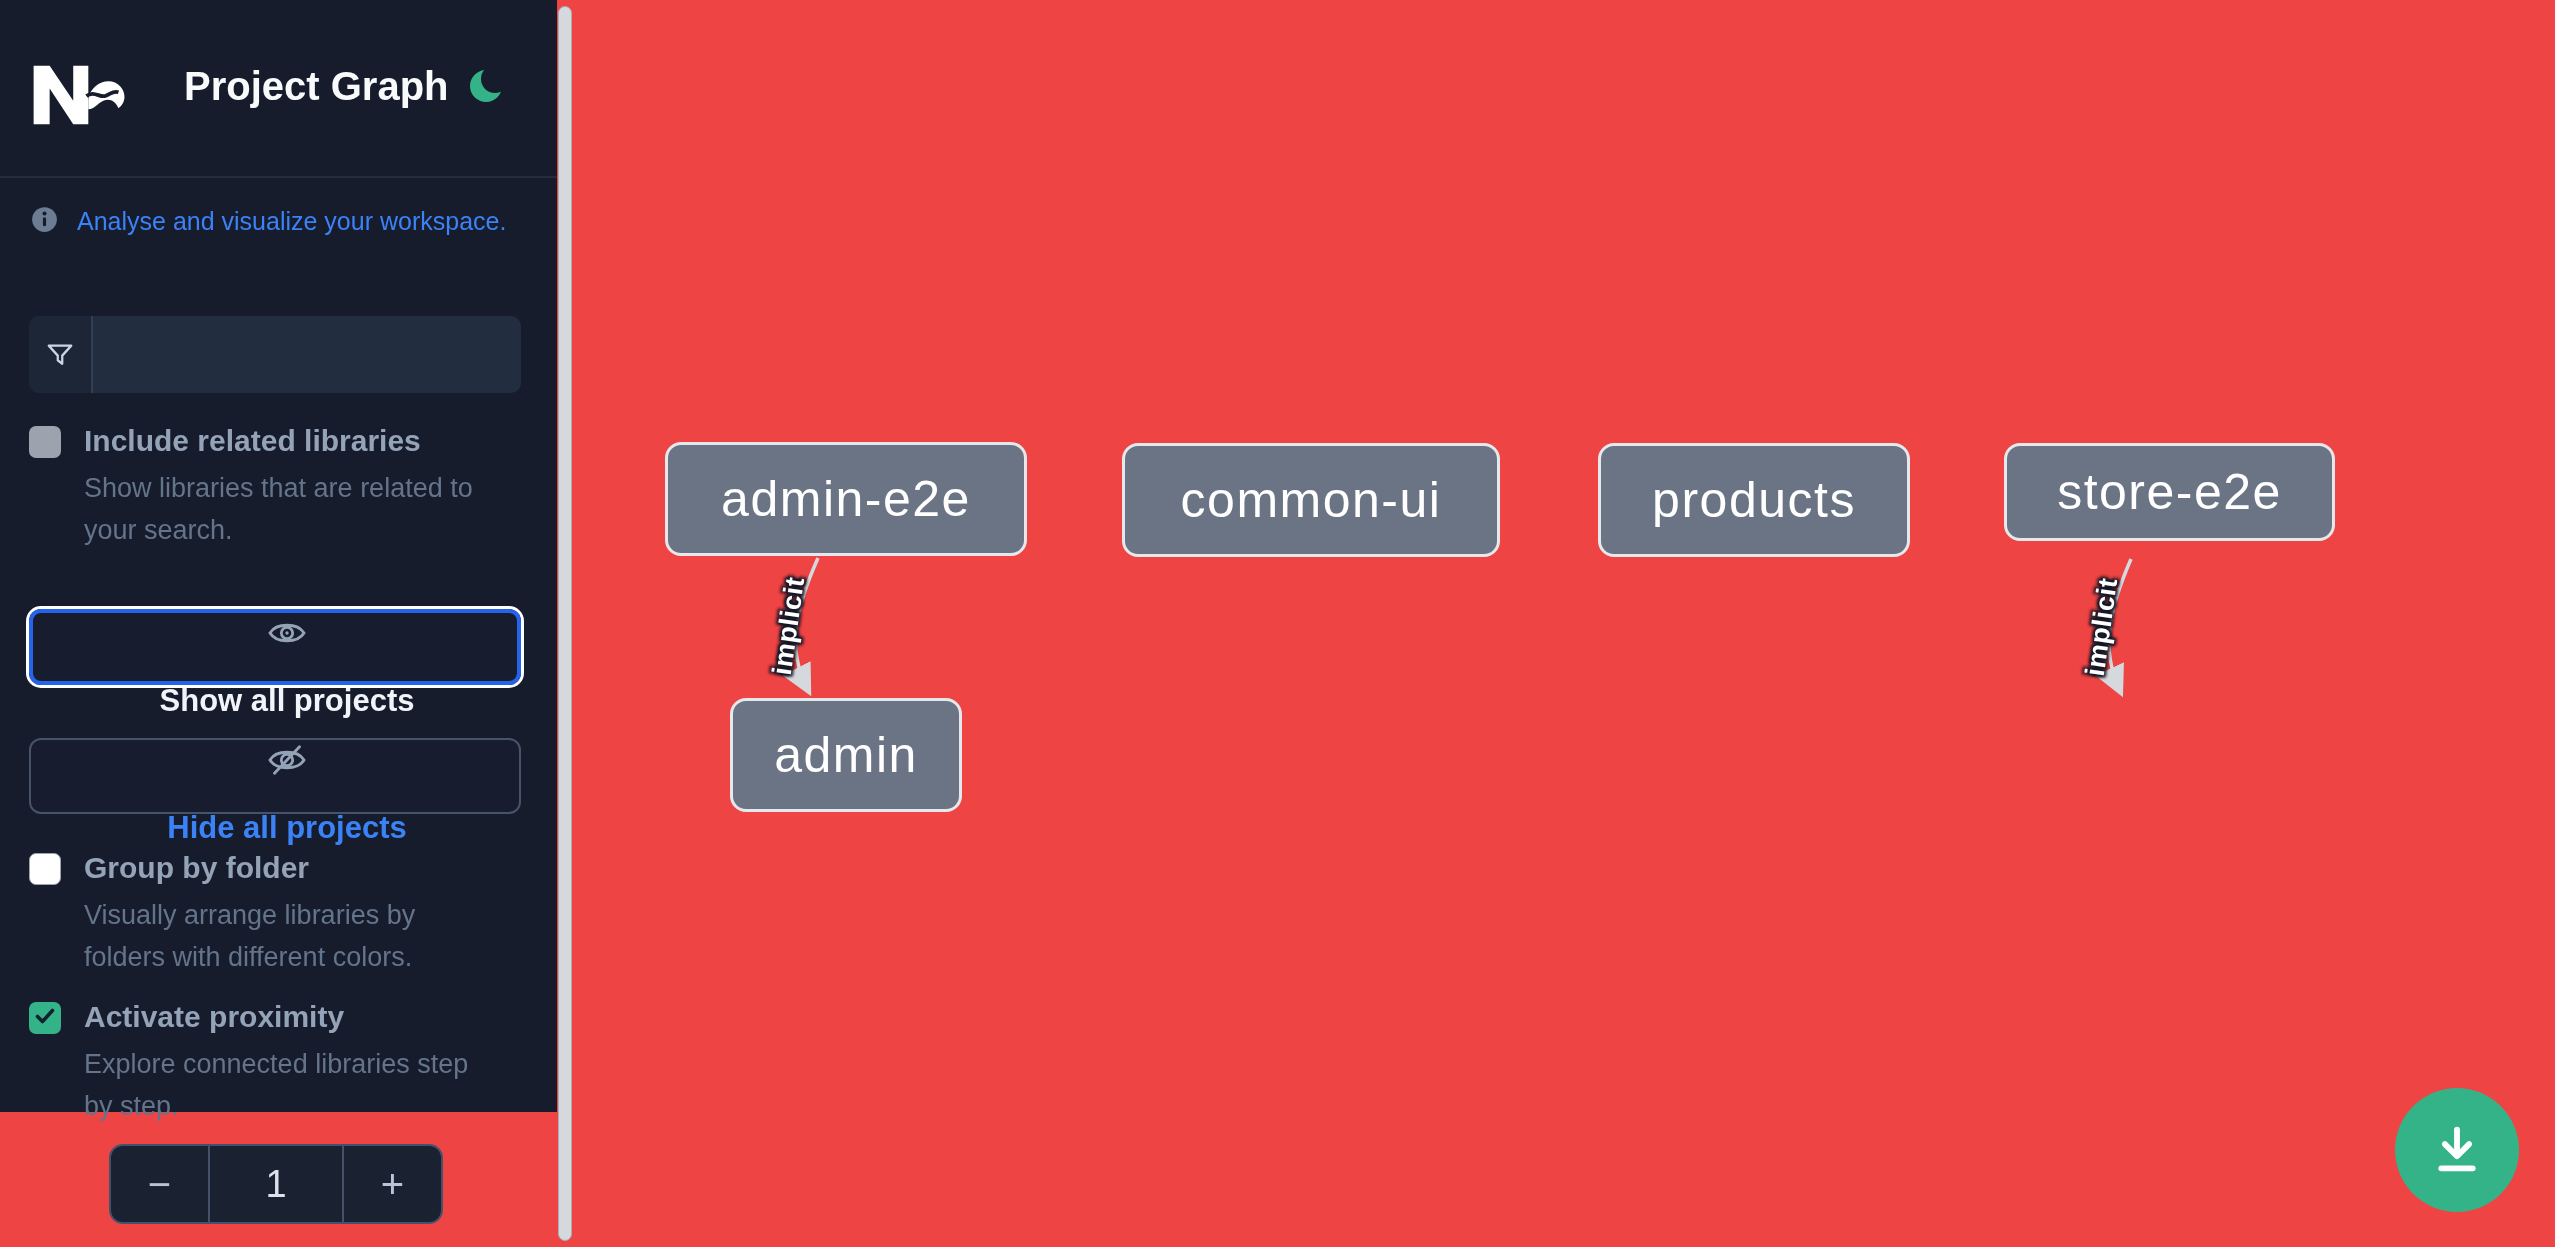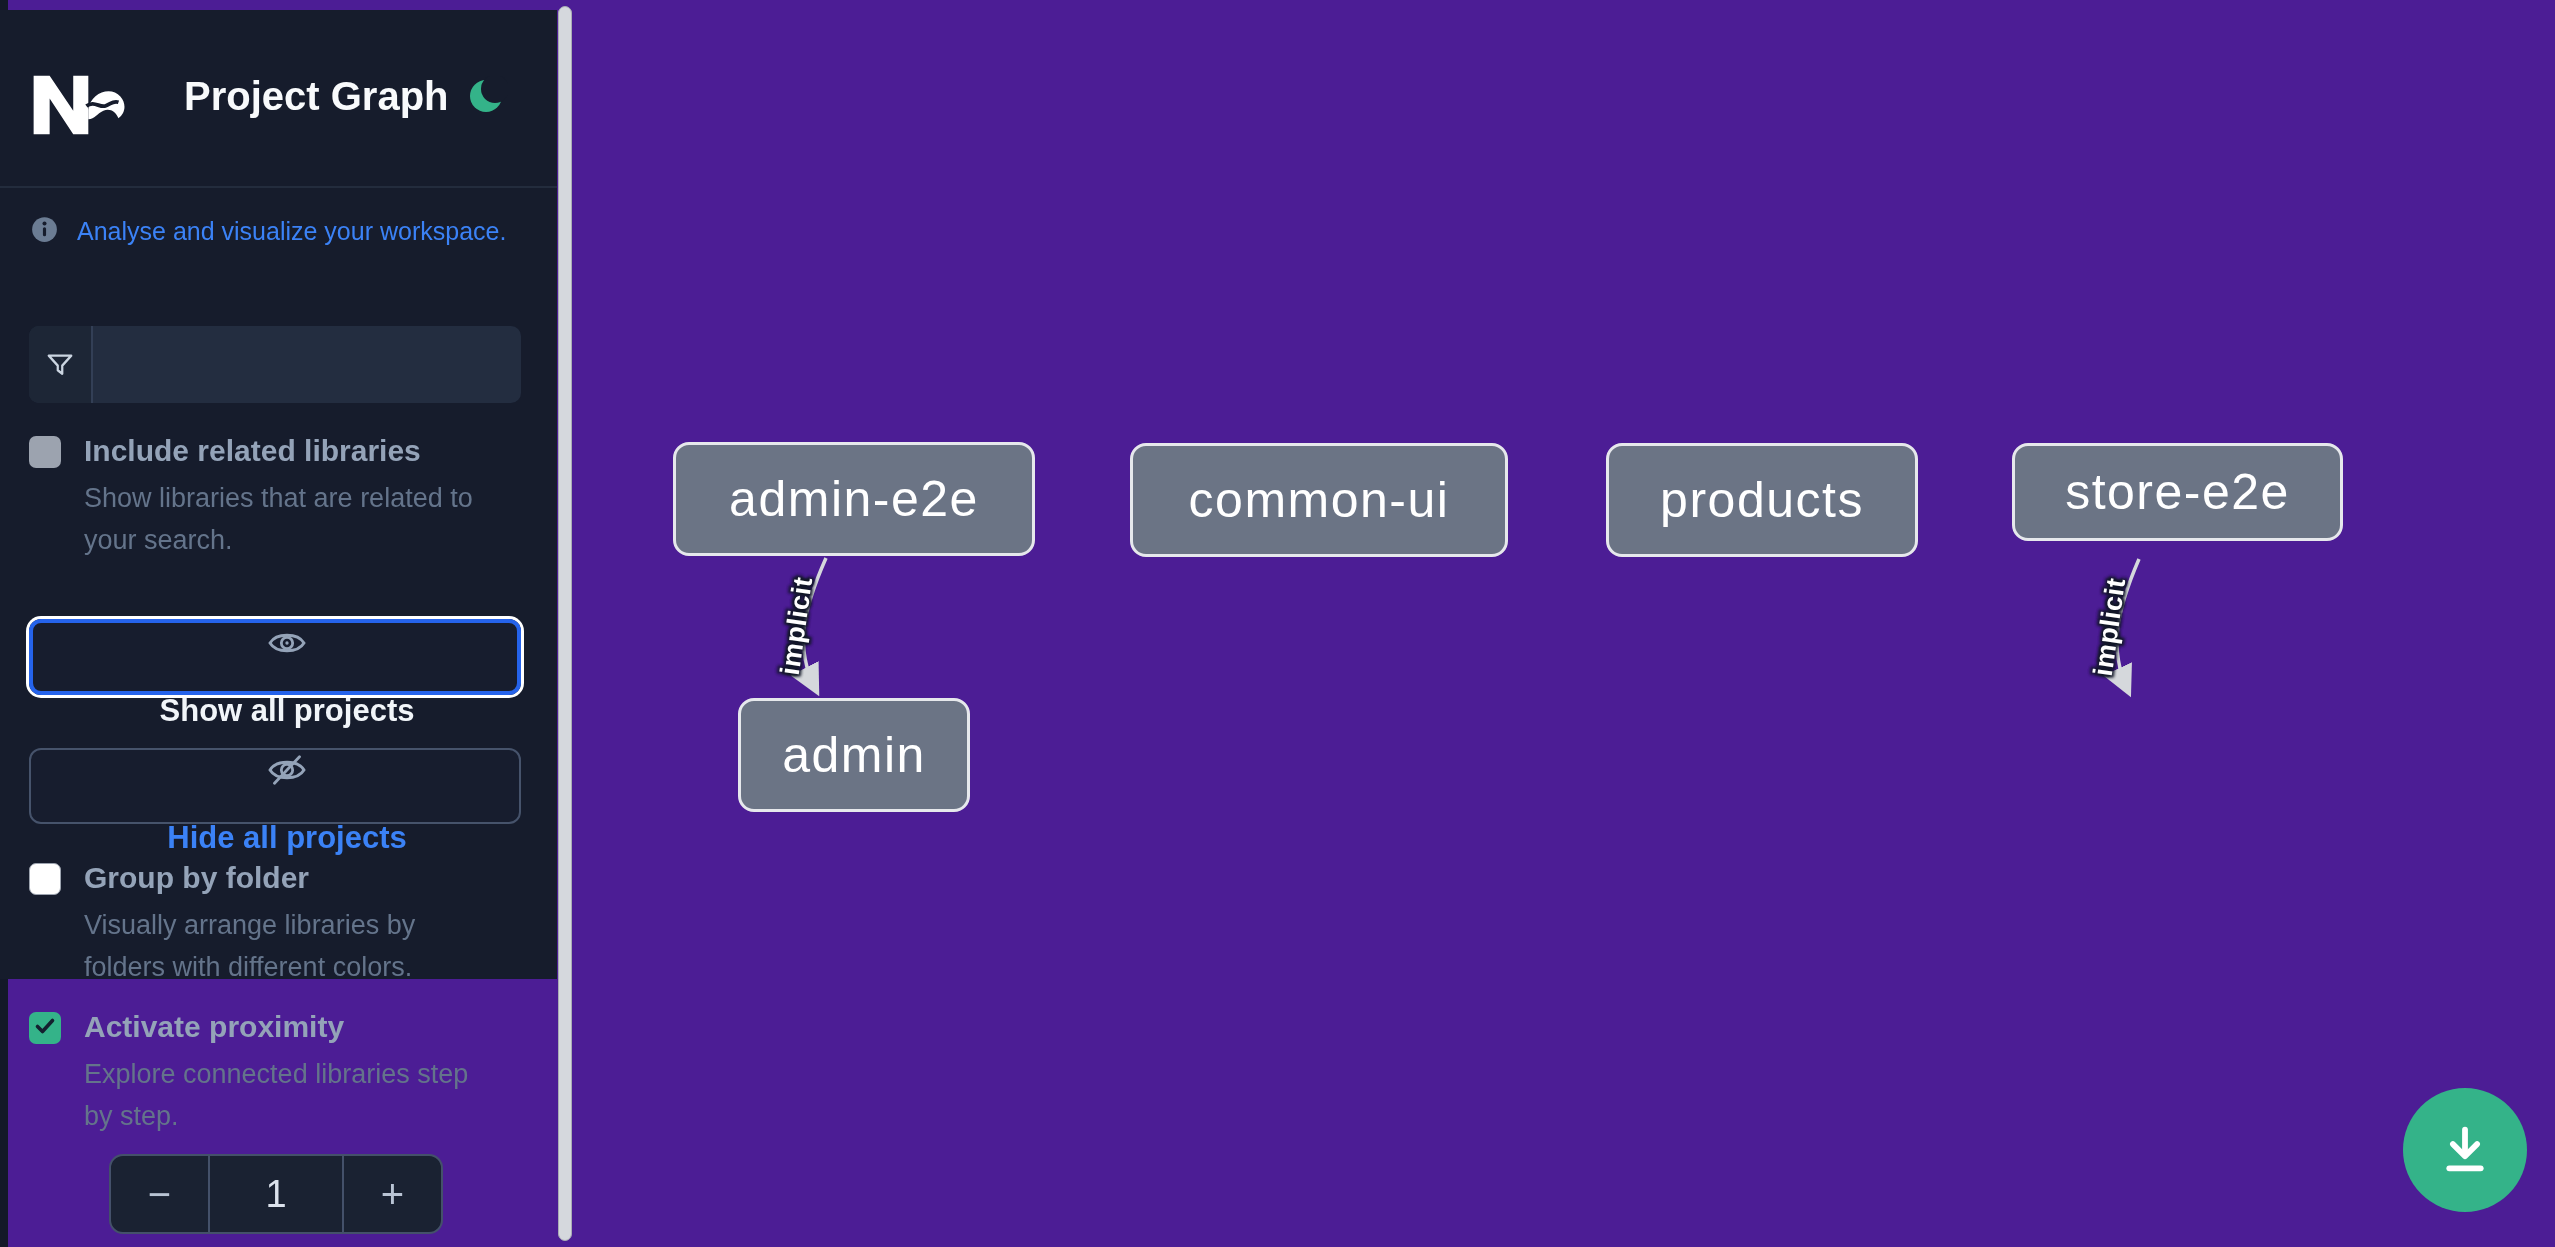--- a/index.html
+++ b/index.html
@@ -6,22 +6,21 @@
   html, body { width: 2555px; height: 1247px; overflow: hidden; }
   body {
     font-family: "Liberation Sans", sans-serif;
     background: #131928;
     position: relative;
   }
 
   
   .canvas {
     position: absolute; inset: 0;
-    background: #4c1d95;
-    margin-left: 8px;
+    background: #ef4444;
   }
   .edges-svg { position: absolute; inset: 0; }
   .node {
     position: absolute;
     background: #6b7485;
     border: 3px solid #e6e8ec;
     border-radius: 16px;
     color: #ffffff;
     font-size: 50px;
     letter-spacing: 1.5px;
@@ -46,22 +45,22 @@
     width: 124px; height: 124px;
     border-radius: 50%;
     background: #34b389;
     border: none;
     display: flex; align-items: center; justify-content: center;
     cursor: pointer;
   }
 
   
   .sidebar {
-    position: absolute; left: 0; top: 10px;
-    width: 557px; height: 969px;
+    position: absolute; left: 0; top: 0;
+    width: 557px; height: 1112px;
     background: #161c2c;
     z-index: 2;
   }
   .resizer {
     position: absolute; left: 558px; top: 6px;
     width: 14px; height: 1235px;
     background: #d5d8dd;
     border: 1px solid #a9adb4;
     border-radius: 7px;
     z-index: 3;

